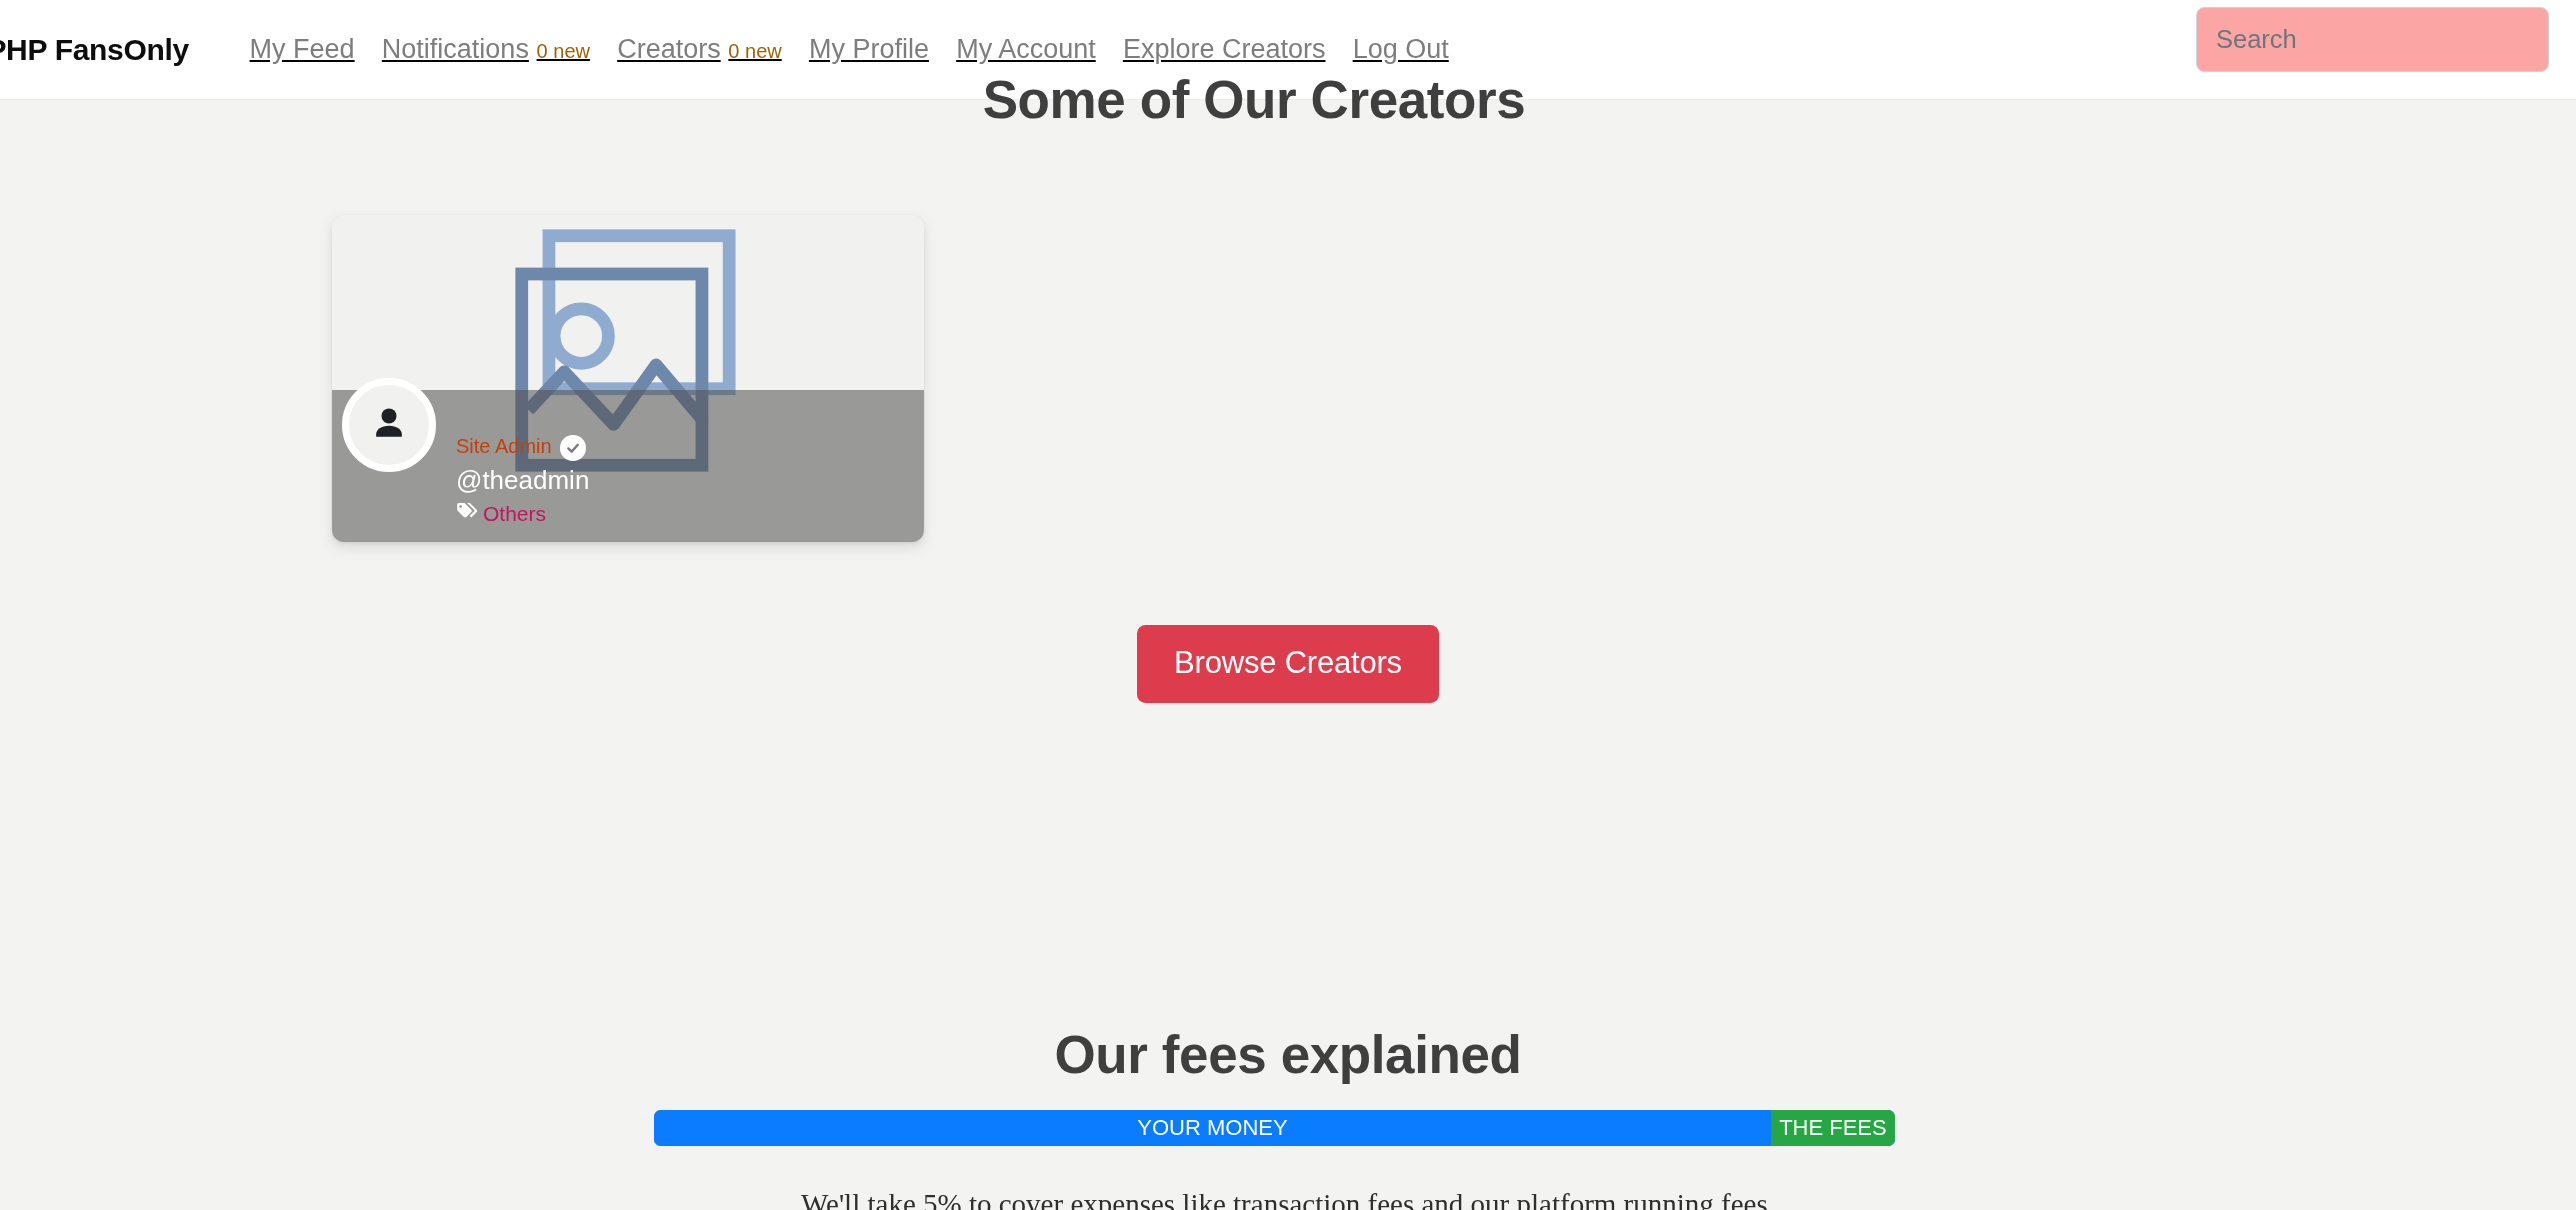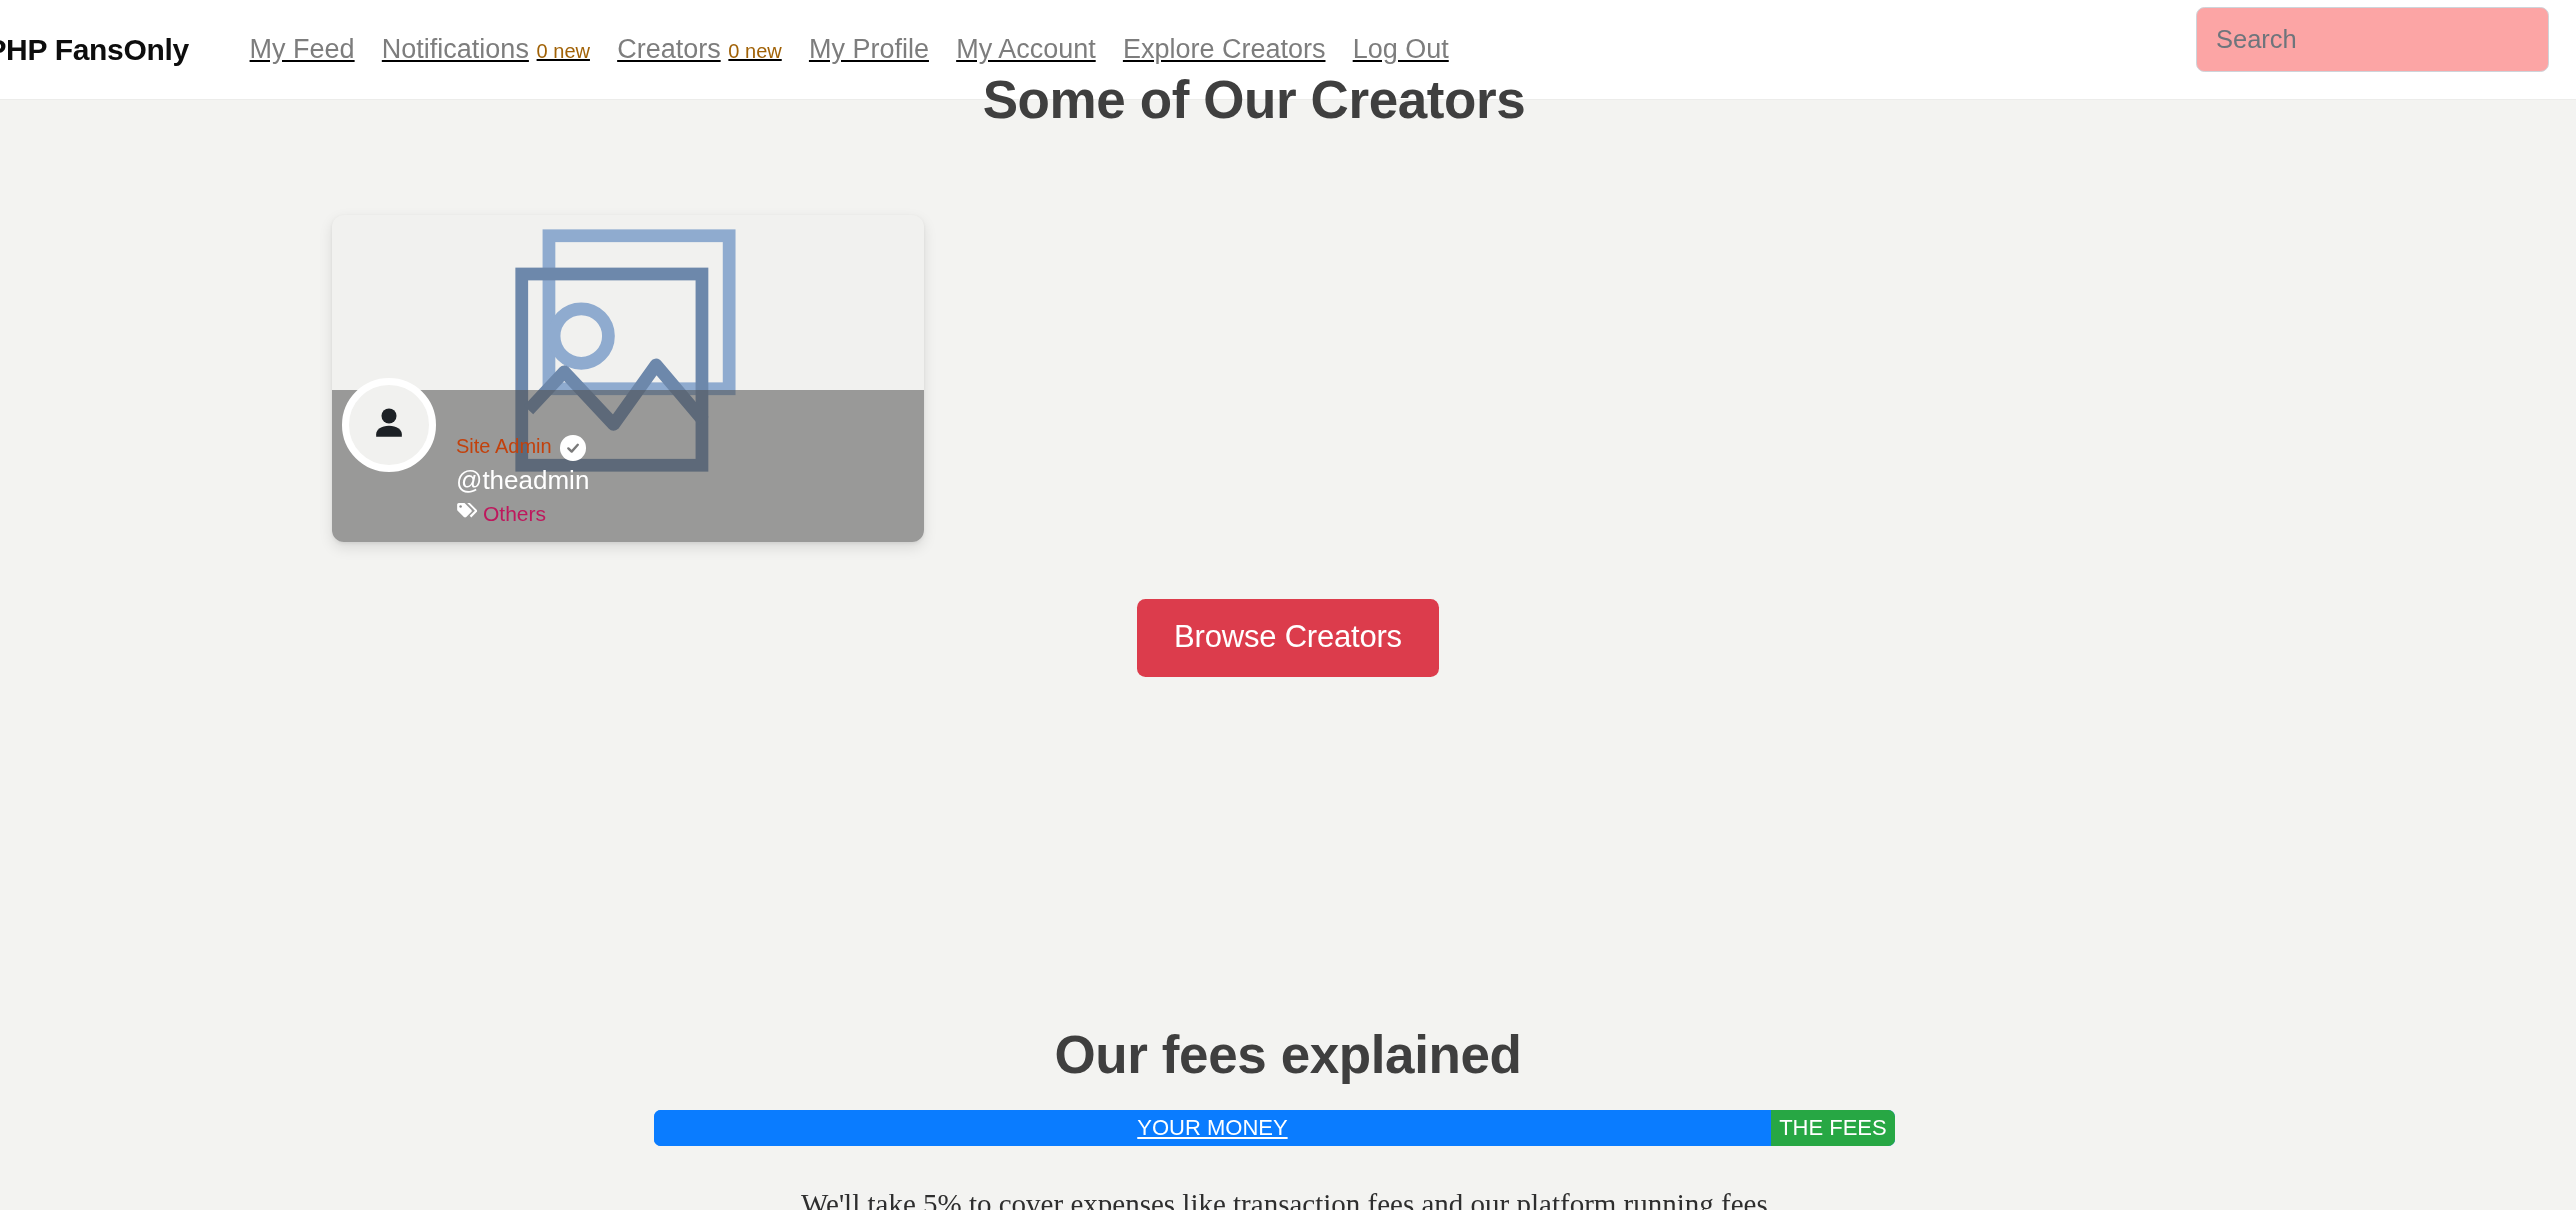--- a/index.html
+++ b/index.html
@@ -127,21 +127,21 @@
     line-height: 1.18;
   }
   .card-tag {
     font-size: 21px; color: #be185d; margin-top: 6px;
     display: flex; align-items: center; gap: 4px;
     line-height: 1.18;
   }
 
   
   .browse-wrap {
-    position: absolute; left: 0; width: 2576px; top: 499px;
+    position: absolute; left: 0; width: 2576px; top: 525px;
     text-align: center;
   }
   .browse-btn {
     display: inline-block;
     background: #dc3c4c;
     color: #ffffff;
     font-size: 31px;
     padding: 20.4px 37px 22px 37px;
     border: none; border-radius: 8.5px;
     font-family: "Liberation Sans", sans-serif;
@@ -273,21 +273,21 @@
     </div>
   </div>
 
   <div class="browse-wrap">
     <button class="browse-btn">Browse Creators</button>
   </div>
 
   <h2 class="section-title fees-title">Our fees explained</h2>
 
   <div class="fees-bar">
-    <div class="fees-seg seg-money" style="flex: 0 0 90%; background: rgb(10, 124, 255); text-decoration: underline;">YOUR MONEY</div>
+    <div class="fees-seg seg-money" style="flex: 0 0 90%; background: rgb(10, 124, 255);">YOUR MONEY</div>
     <div class="fees-seg seg-fees" style="flex: 0 0 10%; background: rgb(39, 167, 68);">THE FEES</div>
   </div>
 
   <div class="fees-copy">
     <div>We'll take 5% to cover expenses like transaction fees and our platform running fees.</div>
 
   </div>
 
 </div>
 

